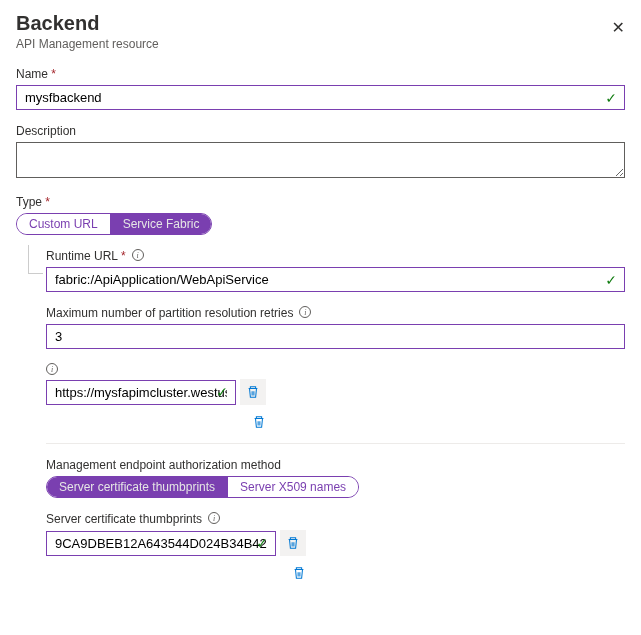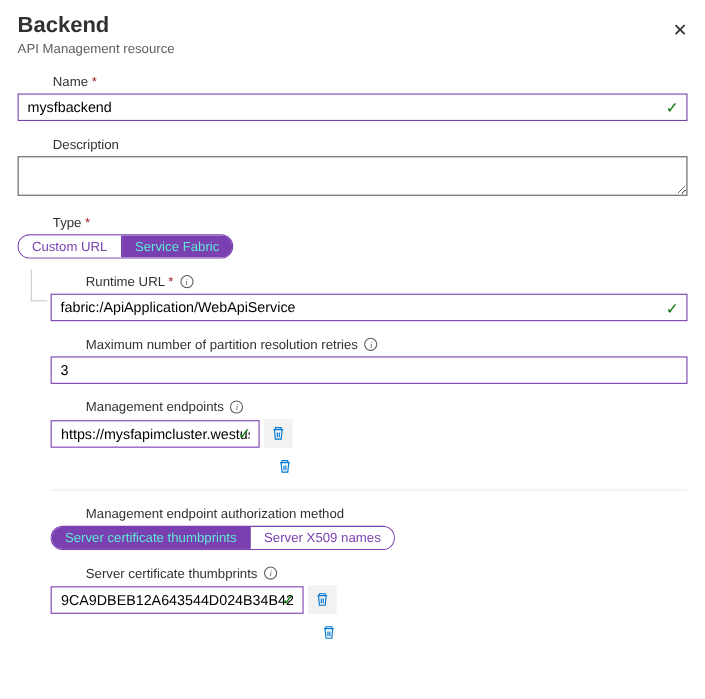--- a/index.html
+++ b/index.html
@@ -10,21 +10,21 @@
     color: #323130;
     background: #fff;
     width: 641px;
     padding: 12px 16px 0;
   }
   .hdr { position: relative; margin-bottom: 16px; }
   h1 { font-size: 20px; font-weight: 600; margin: 0 0 2px; }
   .sub { font-size: 12px; color: #605e5c; }
   .close { position: absolute; right: -4px; top: 2px; font-size: 16px; color: #323130; cursor: pointer; padding: 4px; }
   .fld { margin-bottom: 14px; }
-  .lbl { font-size: 12px; color: #323130; margin-bottom: 4px; display: flex; align-items: center; gap: 6px; margin-left: 32px; }
+  .lbl { font-size: 12px; color: #323130; margin-bottom: 4px; display: flex; gap: 6px; }
   .req::after { content: " *"; color: #a4262c; }
   .info { width: 12px; height: 12px; border: 1px solid #605e5c; border-radius: 50%; display: inline-flex; align-items: center; justify-content: center; font-size: 8px; color: #605e5c; font-style: italic; font-family: Georgia, serif; }
   .txt, .sel, .ta {
     width: 100%;
     border: 1px solid #605e5c;
     padding: 4px 8px;
     font-size: 13px;
     font-family: inherit;
     background: #fff;
   }
@@ -38,21 +38,21 @@
   .pill {
     border: 1px solid #7a3fb0;
     padding: 3px 12px;
     font-size: 12px;
     background: #fff;
     color: #7a3fb0;
     cursor: pointer;
     border-radius: 12px;
     margin-right: 6px;
   }
-  .pill.on { background: #7a3fb0; color: #5eead4; }
+  .pill.on { background: #7a3fb0; color: #e5e5e5; }
   .pill-group { display: inline-flex; border: 1px solid #7a3fb0; border-radius: 12px; overflow: hidden; }
   .pill-group .pill { border: none; border-radius: 0; margin: 0; }
   .pill-group .pill:not(:last-child) { border-right: 1px solid #7a3fb0; }
   .indent {
     margin-left: 30px;
     padding-left: 0;
     position: relative;
     margin-top: 14px;
   }
   .indent::before {
@@ -129,21 +129,20 @@
     <div class="fld">
       <div class="lbl">
         <span>Maximum number of partition resolution retries</span>
         <span class="info">i</span>
       </div>
       <input class="txt valid" value="3" style="">
     </div>
 
     <div class="fld">
       <div class="lbl">
-        <span>Management endpoints</span>
         <span class="info">i</span>
       </div>
       <div class="row-input">
         <div class="valid-wrap">
           <input class="txt valid" value="https://mysfapimcluster.westus.cloud..." style="">
           <span class="chk-mark">✓</span>
         </div>
         <span class="icon-btn">
           <svg width="14" height="14" viewBox="0 0 16 16" fill="none" stroke="#0078d4" stroke-width="1.2">
               <path d="M3 4h10M5 4V2h6v2M4 4l1 10h6l1-10M7 7v5M9 7v5"></path>

